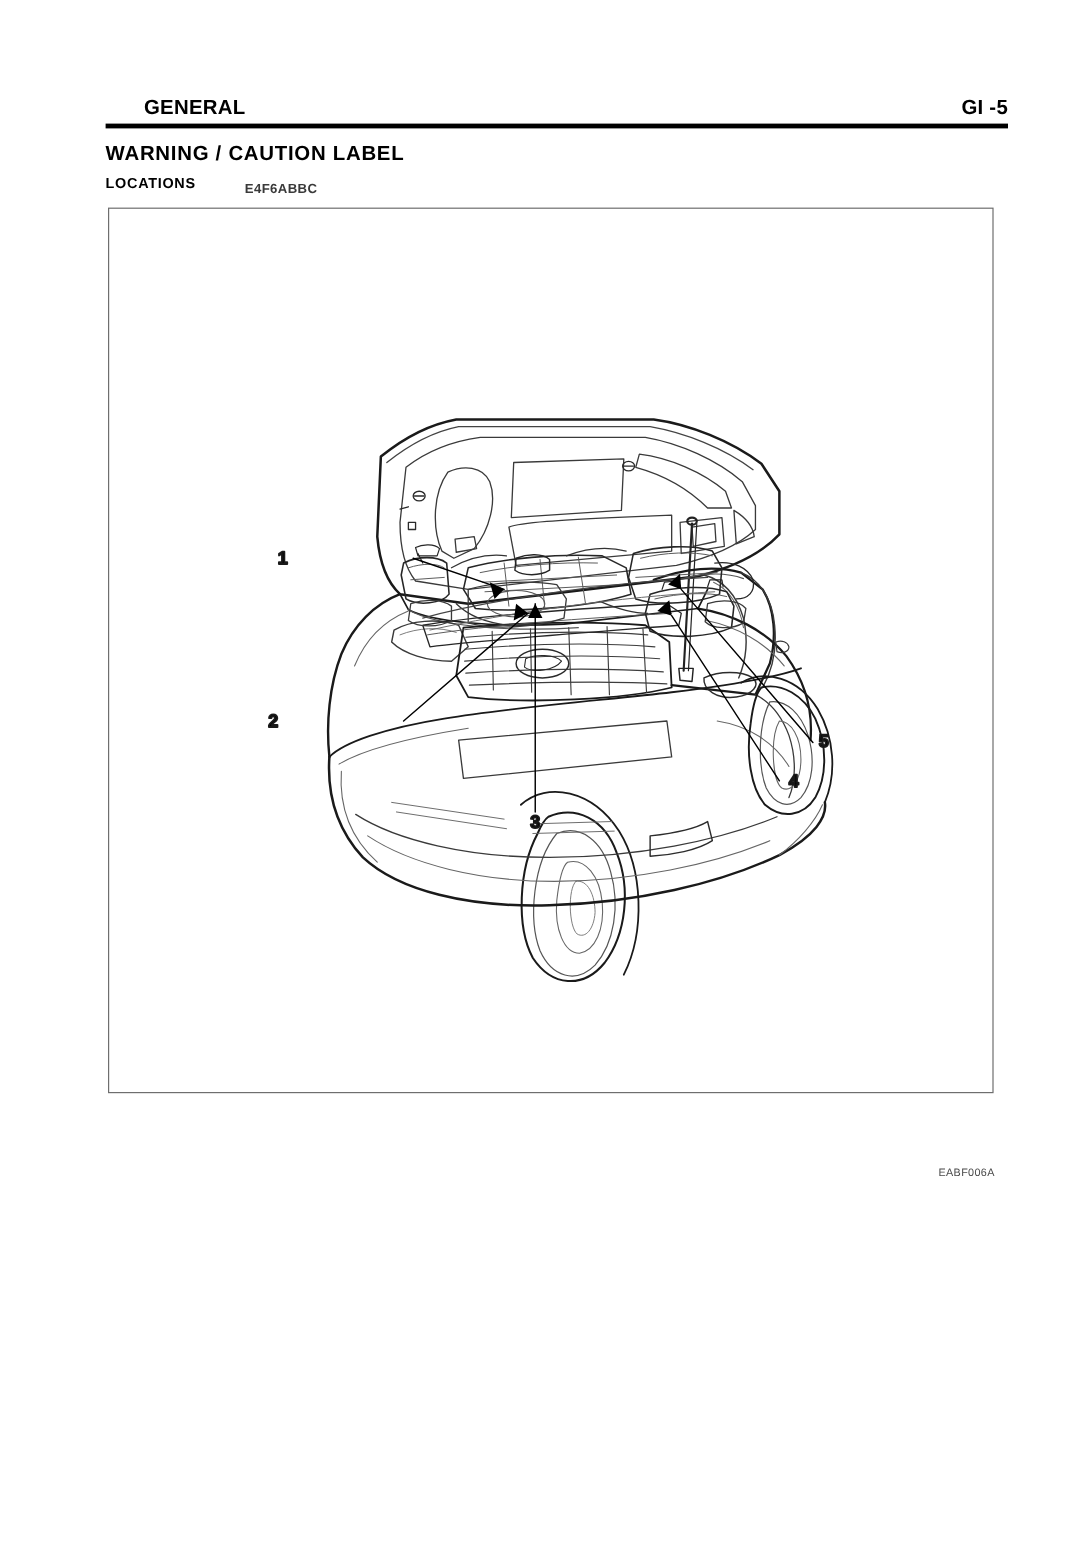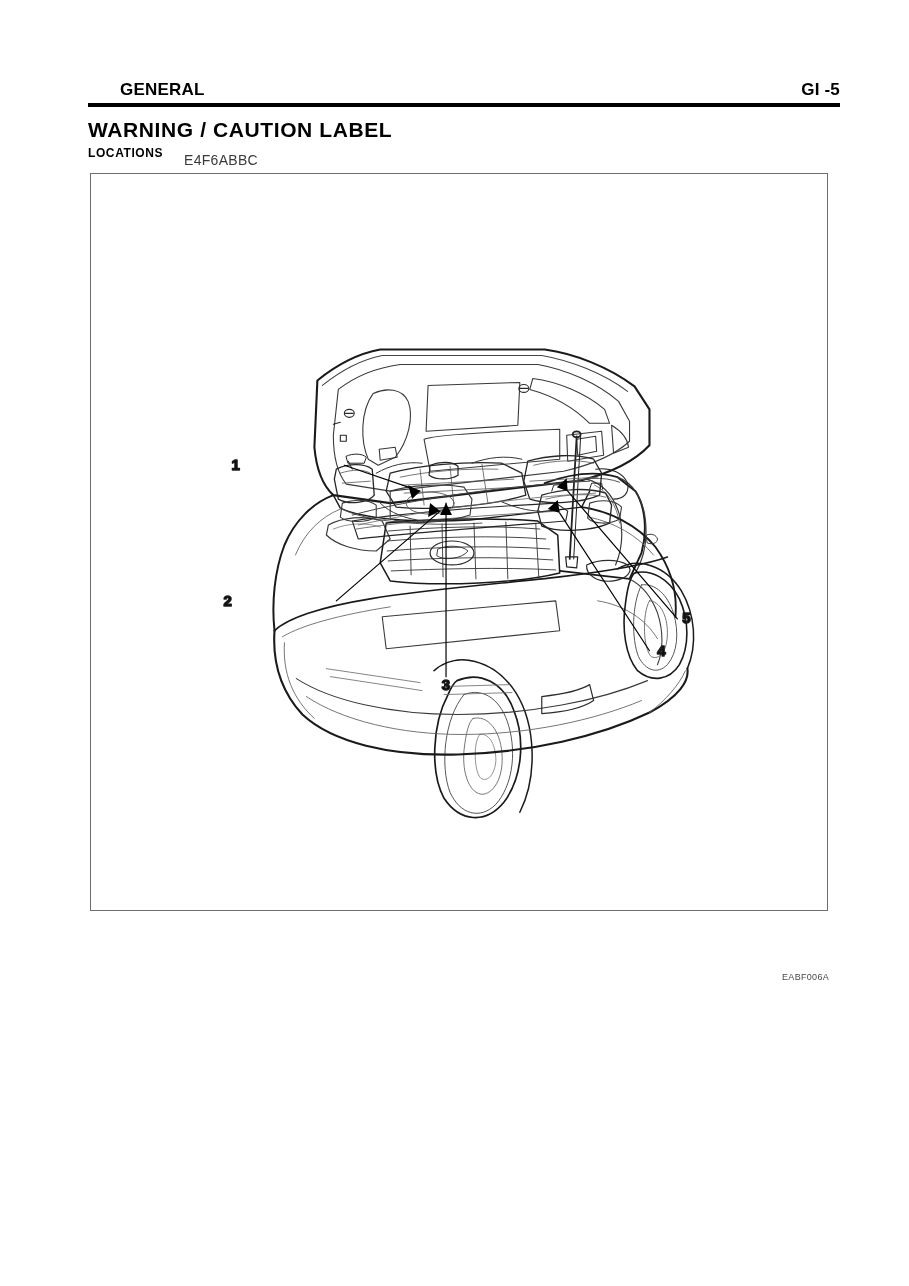--- a/index.html
+++ b/index.html
@@ -53,40 +53,40 @@
     width: 752px;
     height: 4px;
     background: #000000;
   }
 
   
   .section-title {
     position: absolute;
     left: 88px;
     top: 118px;
-    font-size: 21px;
+    font-size: 17px;
     font-weight: bold;
     letter-spacing: 0.6px;
     white-space: nowrap;
   }
   .section-title-2 {
     position: absolute;
     left: 88px;
     top: 146px;
     font-size: 12px;
     font-weight: bold;
     letter-spacing: 0.6px;
     white-space: nowrap;
   }
   .section-code {
     position: absolute;
-    left: 184px;
+    left: 204px;
     top: 152px;
-    font-size: 14px;
-    font-weight: normal;
+    font-size: 11px;
+    font-weight: bold;
     letter-spacing: 0.3px;
     color: #3a3a3a;
   }
 
   
   .figure-frame {
     position: absolute;
     left: 90px;
     top: 173px;
     width: 738px;

